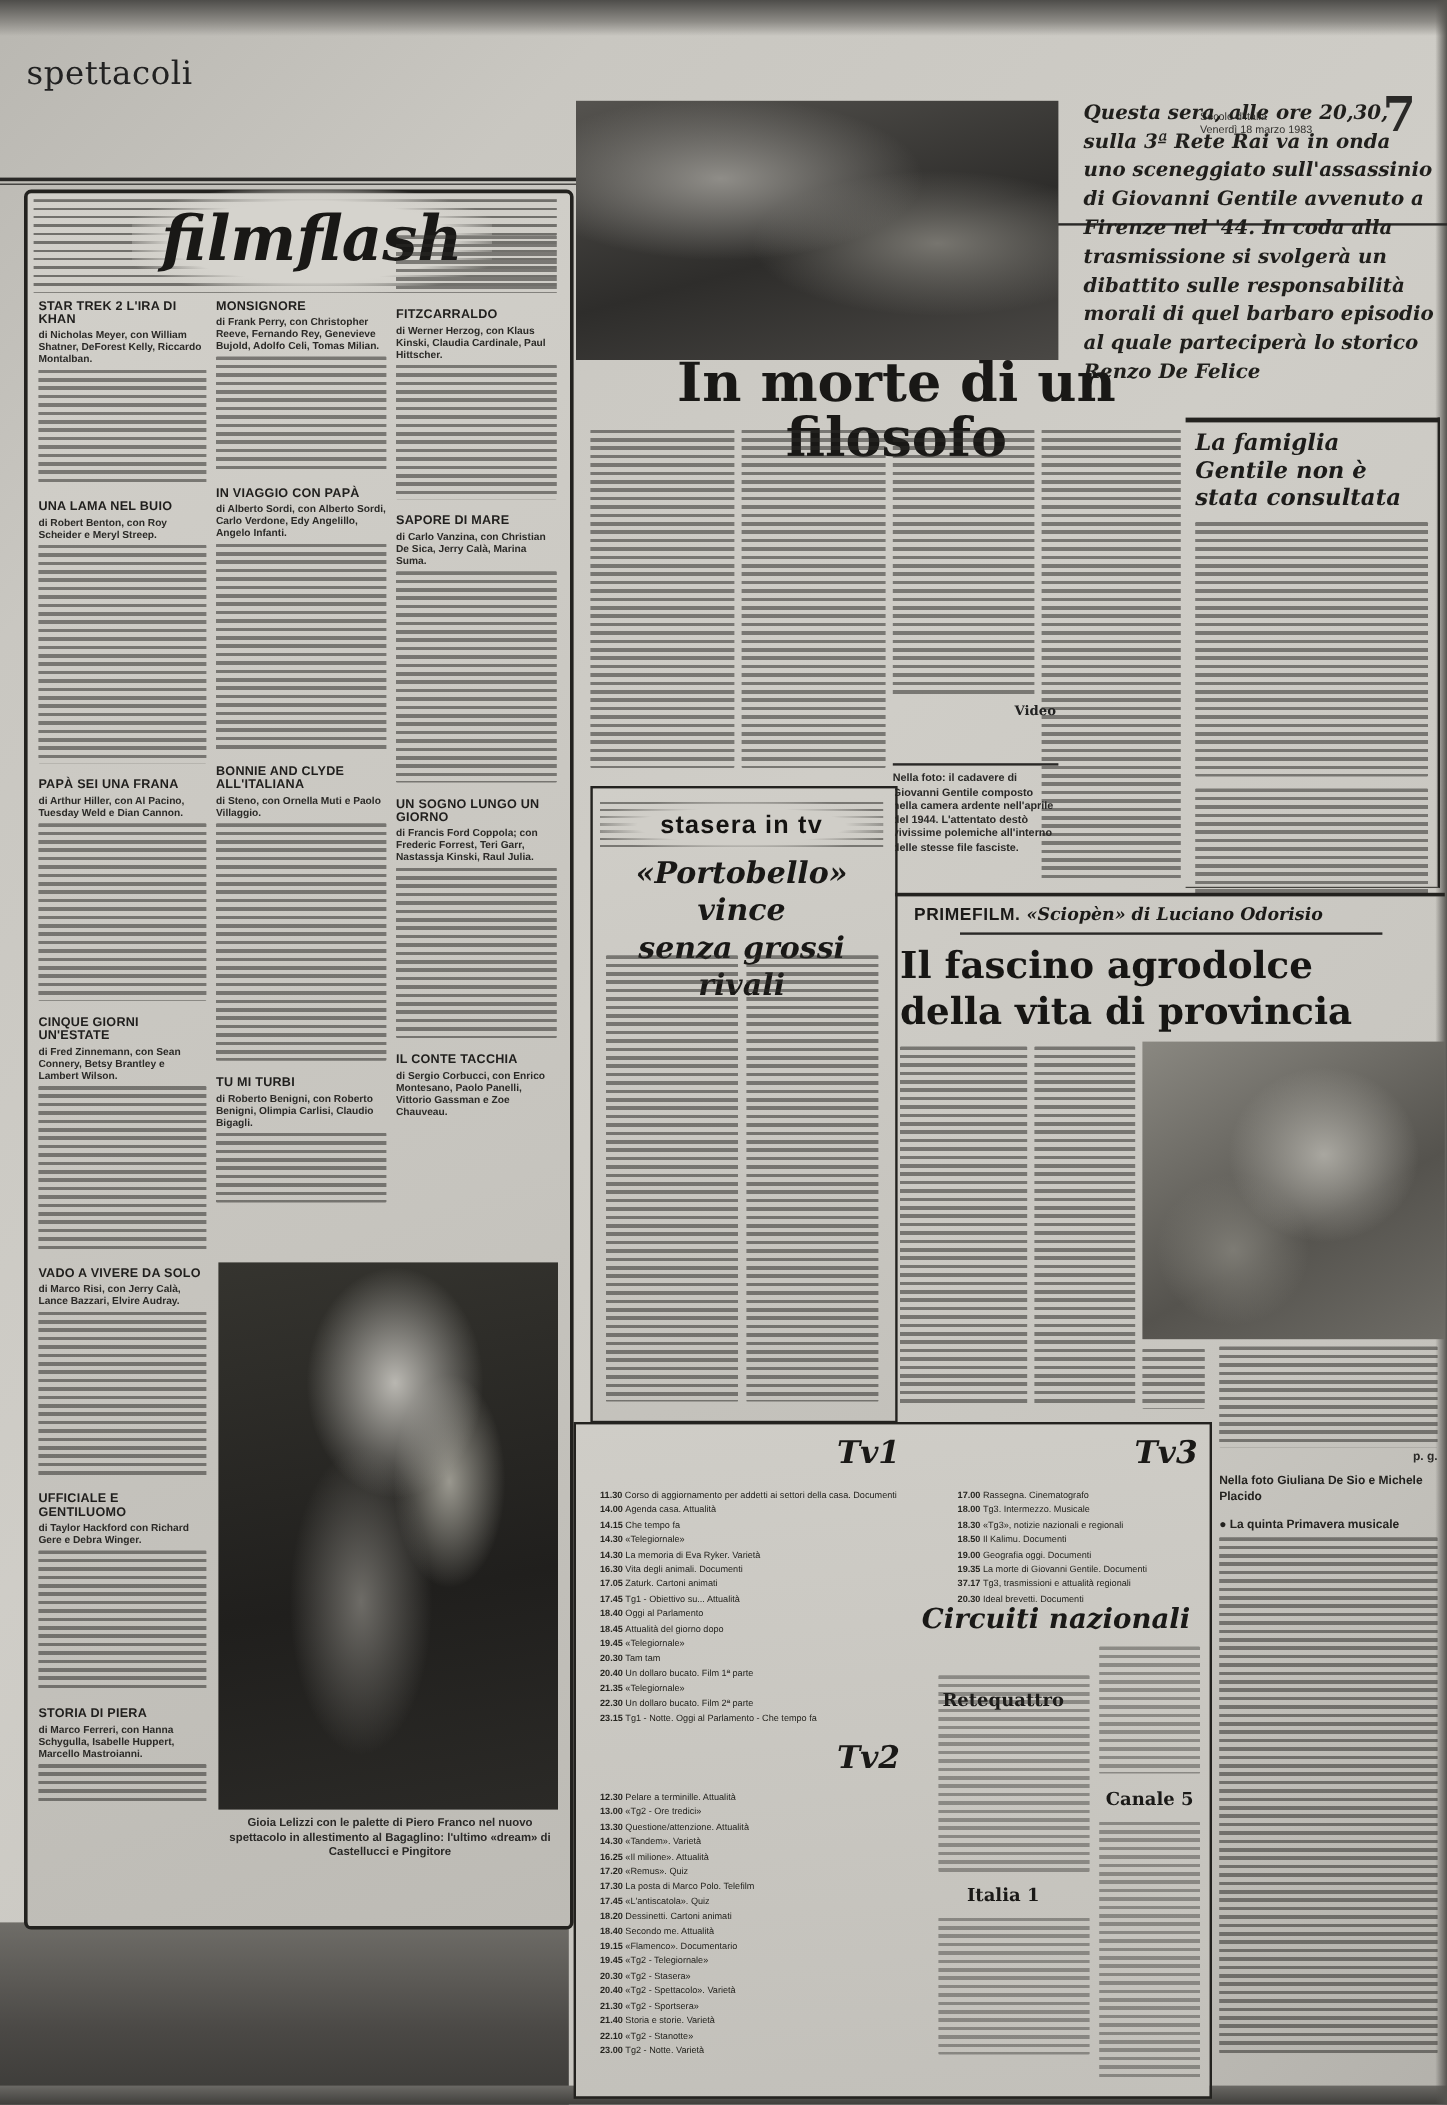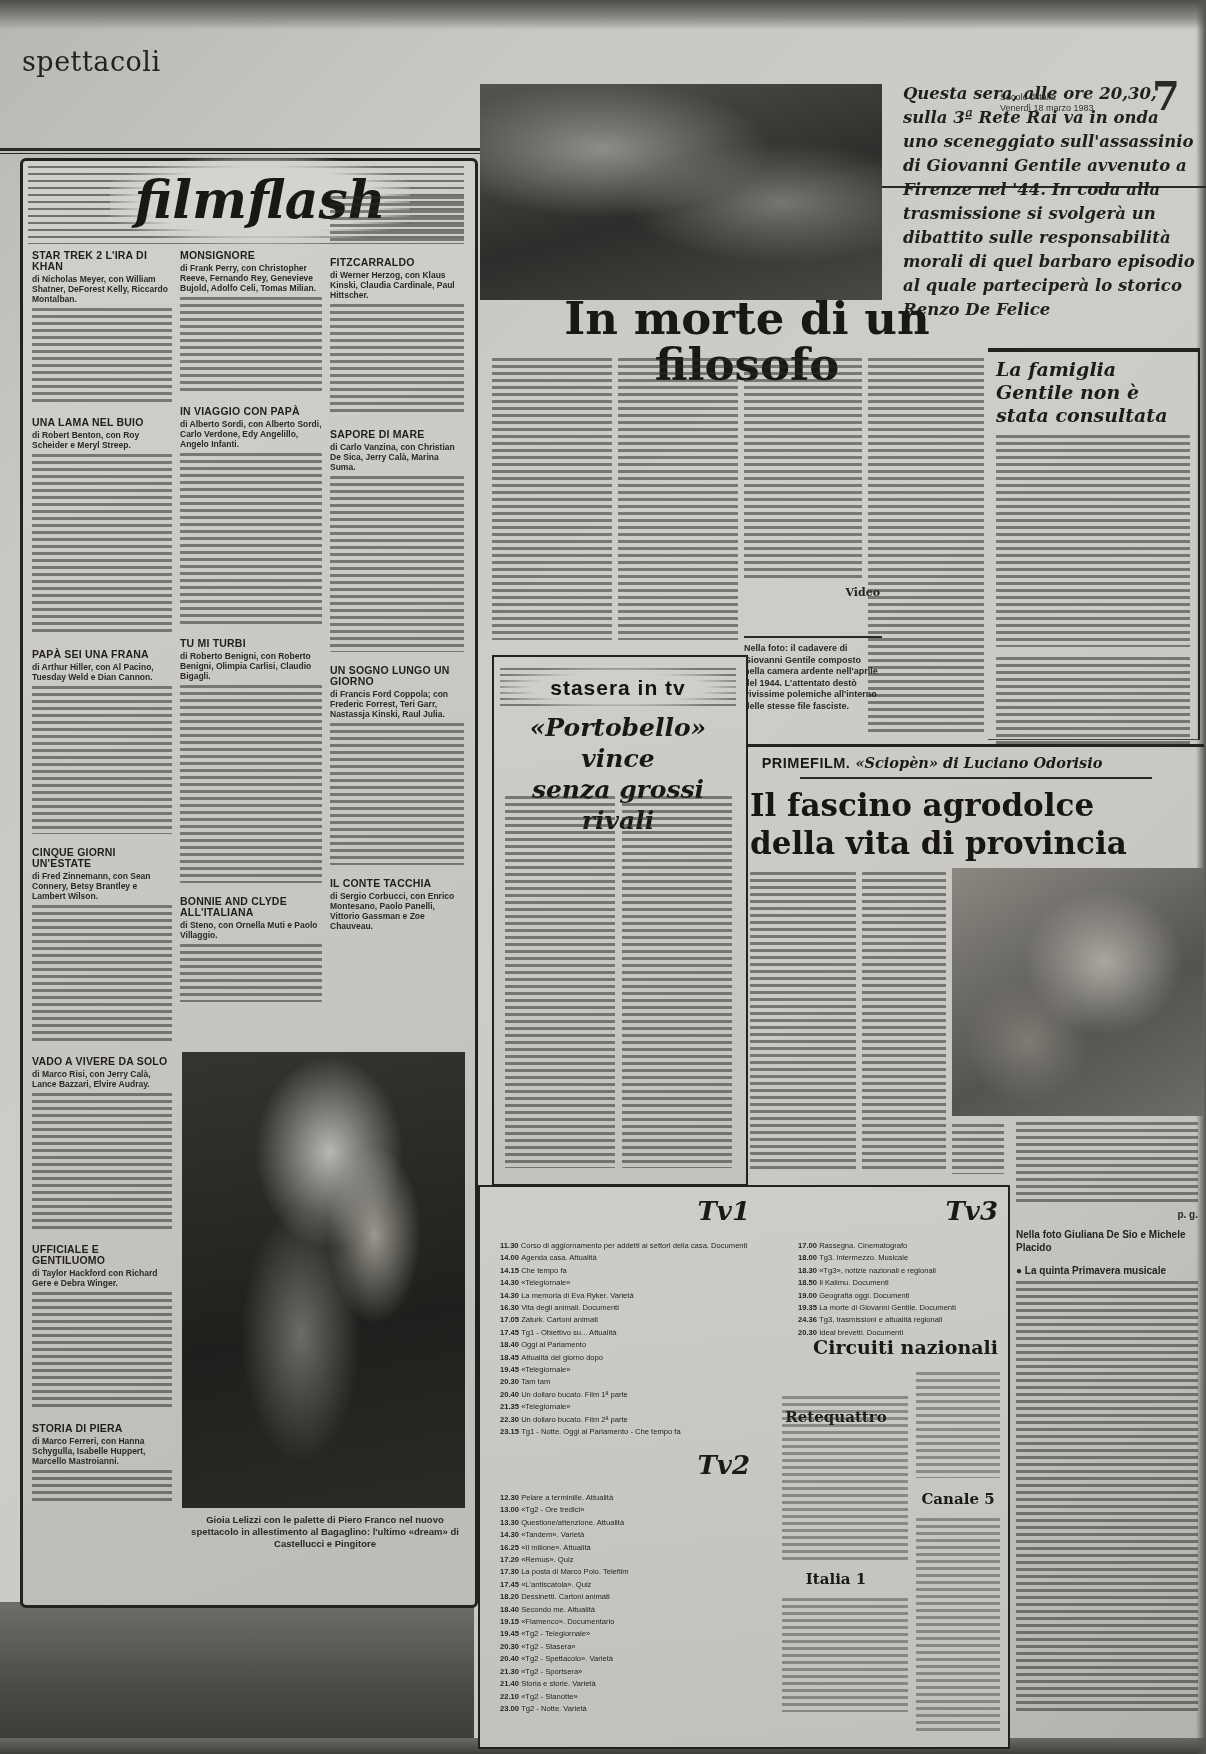--- a/index.html
+++ b/index.html
@@ -63,21 +63,21 @@
   .pfhead{left:750px;top:786px;width:460px;font-family:"DejaVu Serif",serif;font-weight:bold;font-size:31px;line-height:38px;color:#171614;}
   .byline{font-size:10px;font-weight:bold;text-align:right;color:#2a2927;}
   .nfcap{font-size:10px;line-height:13px;font-weight:bold;color:#23221f;}
   .bullead{font-size:10px;line-height:13px;font-weight:bold;color:#23221f;}
   
   .tvbox{left:478px;top:1185px;width:528px;height:560px;border:2.5px solid #23221f;background:linear-gradient(175deg,#cfcdc7,#c2c0ba);}
   .tvhead{font-family:"DejaVu Serif",serif;font-style:italic;font-weight:bold;font-size:26px;text-align:right;color:#1a1917;}
   .tvlist{font-size:7.6px;line-height:12.4px;color:#25241f;}
   .tvlist div{padding-left:16px;text-indent:-16px;}
   .tvlist b{font-weight:bold;}
-  .circhead{font-family:"DejaVu Serif",serif;font-weight:bold;font-size:19px;text-align:right;color:#1a1917;}
+  .circhead{font-family:"DejaVu Serif",serif;font-style:italic;font-weight:bold;font-size:23px;text-align:center;color:#1a1917;}
   .chan{font-family:"DejaVu Serif",serif;font-weight:bold;font-size:15px;text-align:center;color:#1a1917;}
   .wcap{font-size:9.5px;line-height:12px;font-weight:bold;text-align:center;color:#2a2927;}
 </style>
 </head>
 <body>
 
 <div class="page">
 
   <div class="abs scan-top"></div>
   <div class="abs scan-belowff"></div>
@@ -148,28 +148,28 @@
       <div class="sim"></div>
     </div>
 
     <div class="rv">
       <h4>IN VIAGGIO CON PAPÀ</h4>
       <div class="cred">di Alberto Sordi, con Alberto Sordi, Carlo Verdone, Edy Angelillo, Angelo Infanti.</div>
       <div class="sim"></div>
     </div>
 
     <div class="rv">
+      <h4>BONNIE AND CLYDE ALL'ITALIANA</h4>
+      <div class="cred">di Steno, con Ornella Muti e Paolo Villaggio.</div>
+      <div class="sim"></div>
+    </div>
+
+    <div class="rv">
       <h4>TU MI TURBI</h4>
       <div class="cred">di Roberto Benigni, con Roberto Benigni, Olimpia Carlisi, Claudio Bigagli.</div>
-      <div class="sim"></div>
-    </div>
-
-    <div class="rv">
-      <h4>BONNIE AND CLYDE ALL'ITALIANA</h4>
-      <div class="cred">di Steno, con Ornella Muti e Paolo Villaggio.</div>
       <div class="sim"></div>
     </div>
   </div>
   <div id="ffc3" class="abs ffcol" style="left:330px;top:196px;width:134px;">
       <div class="sim" style="height: 48px; margin-bottom: 13px;"></div>
     <div class="rv">
       <h4>FITZCARRALDO</h4>
       <div class="cred">di Werner Herzog, con Klaus Kinski, Claudia Cardinale, Paul Hittscher.</div>
       <div class="sim"></div>
     </div>
@@ -295,21 +295,21 @@
 
   <div class="abs tvhead" style="left:762px;top:1196px;width:236px;">Tv3</div>
   <div class="abs tvlist" style="left:766px;top:1240px;width:232px;margin-left:32px;">
 
   <div><b>17.00 </b>Rassegna. Cinematografo</div>
       <div><b>18.00 </b>Tg3. Intermezzo. Musicale</div>
       <div><b>18.30 </b>«Tg3», notizie nazionali e regionali</div>
       <div><b>18.50 </b>Il Kalimu. Documenti</div>
       <div><b>19.00 </b>Geografia oggi. Documenti</div>
       <div><b>19.35 </b>La morte di Giovanni Gentile. Documenti</div>
-      <div><b>24.36 </b>Tg3, trasmissioni e attualità regionali</div>
+      <div><b>37.17 </b>Tg3, trasmissioni e attualità regionali</div>
       <div><b>20.30 </b>Ideal brevetti. Documenti</div>
     </div>
 
   <div class="abs circhead" style="left:762px;top:1336px;width:236px;">Circuiti nazionali</div>
   <div class="abs chan" style="left:766px;top:1368px;width:140px;margin-top:40px;">Retequattro</div>
   <div class="abs sim light" style="left:782px;top:1396px;width:126px;height:164px;"></div>
   <div class="abs chan" style="left:766px;top:1570px;width:140px;">Italia 1</div>
   <div class="abs sim light" style="left:782px;top:1598px;width:126px;height:114px;"></div>
   <div class="abs sim light" style="left:916px;top:1372px;width:84px;height:106px;"></div>
   <div class="abs chan" style="left:912px;top:1490px;width:92px;">Canale 5</div>

